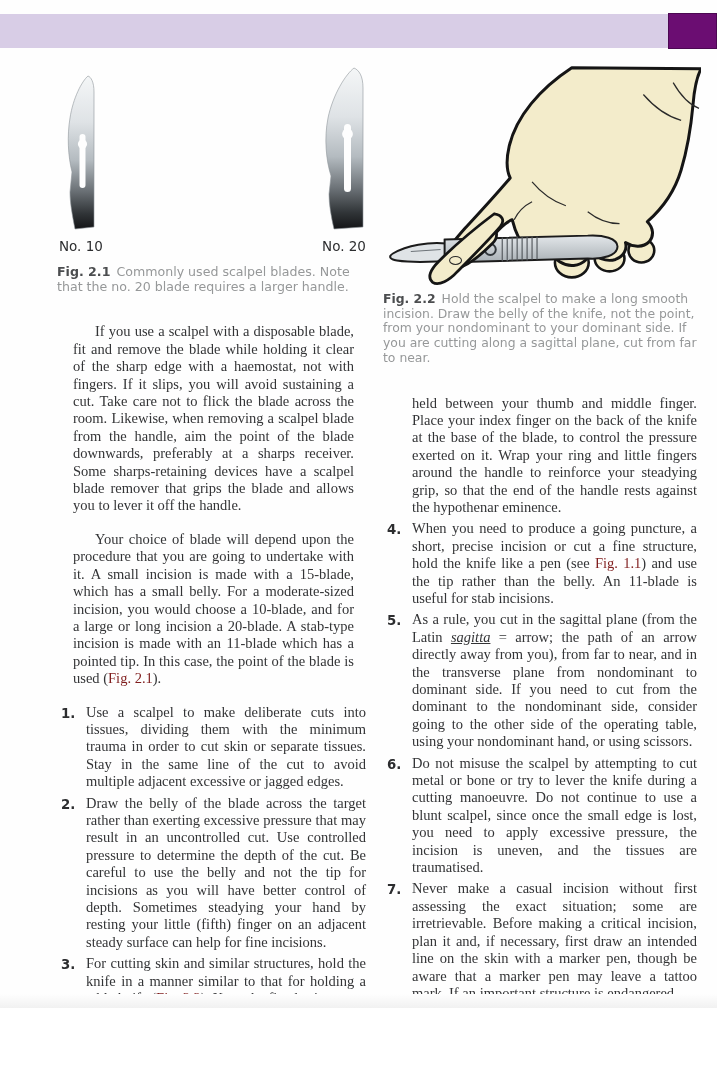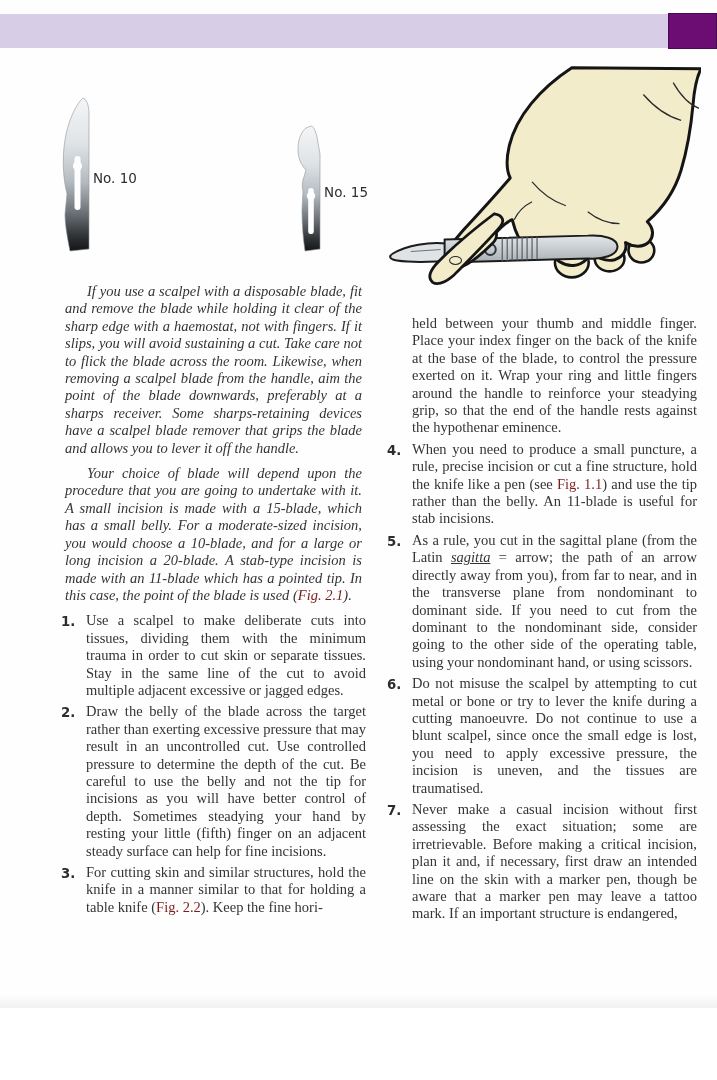--- a/index.html
+++ b/index.html
@@ -11,30 +11,30 @@
   }
   
   .topbar{position:absolute;top:14px;left:0;width:717px;height:34px;background:#d8cde6;}
   .topbar-accent{position:absolute;top:13px;right:0;width:49px;height:36px;background:#6b0d72;border:1px solid #4c0852;box-sizing:border-box;}
   
   .col{position:absolute;top:64px;width:313px;}
   .col-left{left:57px;height:945px;overflow:hidden;}
   .col-right{left:383px;width:318px;height:945px;overflow:hidden;}
   
   .blades{display:flex;align-items:flex-end;justify-content:space-between;height:190px;padding:0 2px;}
-  .blade-wrap{display:flex;flex-direction:row;align-items:center;}
+  .blade-wrap{display:flex;flex-direction:column;align-items:center;}
   .blade-label{margin-top:6px;font-family:"DejaVu Sans","Liberation Sans",sans-serif;font-size:13.5px;color:#2d2e30;height:16px;line-height:16px;}
   
   .caption{margin-top:10px;font-family:"DejaVu Sans","Liberation Sans",sans-serif;font-size:12.6px;line-height:15.2px;color:#969899;text-align:left;}
   .caption b{color:#4b4d4f;font-weight:bold;padding-right:6px;}
   .caption-right{margin-top:6px;font-size:12.4px;line-height:14.7px;}
   
   .body-text{margin-top:29px;font-size:14.5px;line-height:17.4px;text-align:justify;color:#333436;}
   .body-text-right{margin-top:29px;}
-  p.para{margin:8px;text-indent:22px;font-style:italic;}
+  p.para{margin:16px;text-indent:22px;}
   .li{display:flex;margin:4px;}
   .num{flex:none;width:25px;font-family:"DejaVu Sans","Liberation Sans",sans-serif;font-weight:bold;font-size:13.3px;padding-top:1px;color:#2c2d2f;}
   .li-body{flex:1;text-align:justify;}
   .figref{color:#7f1d1d;}
   .it{font-style:italic;text-decoration:underline;}
   
   .footer{position:absolute;left:0;top:1008px;width:717px;height:72px;background:#fff;}
   .footer-shadow{position:absolute;left:0;top:994px;width:717px;height:14px;background:linear-gradient(#fefefe,#f1f1f1);}
   svg{display:block;}
 </style>
@@ -66,29 +66,30 @@
   <div class="blades">
     <div class="blade-wrap">
       <svg width="34" height="158" viewBox="0 0 34 158">
         <path d="M24,2 C18,7 9,24 6,44 C3,62 4,82 8,98 L6,118 C6,128 8,140 11,155 L30,153 L30,18 C30,8 27,3 24,2 Z" fill="url(#bladeGrad)" stroke="#8e959a" stroke-width="0.6"></path>
         <rect x="15.5" y="60" width="6" height="54" rx="3" fill="#fefefe"></rect>
         <circle cx="18.5" cy="70" r="4.6" fill="#fefefe"></circle>
       </svg>
       <span class="blade-label">No. 10</span>
     </div>
     <div class="blade-wrap">
-      <svg width="32" height="130" viewBox="0 0 32 130">
-        <path d="M19,2 L14,4 C9,8 6,16 6,25 C6,34 9,41 14,46 L11,56 C10,60 10,64 11,67 L10,86 C10,100 11,114 13,127 L28,125 L28,30 L25,13 C23,5 21,2 19,2 Z" fill="url(#bladeGrad)" stroke="#8e959a" stroke-width="0.6"></path>
-        <rect x="16.2" y="64" width="5.6" height="46" rx="2.8" fill="#fefefe"></rect>
-        <circle cx="19" cy="72" r="4.2" fill="#fefefe"></circle>
+      <svg width="48" height="166" viewBox="0 0 48 166">
+        <path d="M34,2 C26,8 13,28 8,52 C4,72 6,94 11,110 L9,128 C9,138 11,150 14,163 L43,161 L43,22 C43,10 39,4 34,2 Z" fill="url(#bladeGrad)" stroke="#8e959a" stroke-width="0.6"></path>
+        <rect x="24" y="58" width="7" height="68" rx="3.5" fill="#fefefe"></rect>
+        <circle cx="27.5" cy="68" r="5.4" fill="#fefefe"></circle>
       </svg>
-      <span class="blade-label">No. 15</span>
+      <span class="blade-label">No. 20</span>
     </div>
   </div>
 
+  <div class="caption"><b>Fig. 2.1</b><span>Commonly used scalpel blades. Note that the no. 20 blade requires a larger handle.</span></div>
 
   <div class="body-text">
     <p class="para">If you use a scalpel with a disposable blade, fit and remove the blade while holding it clear of the sharp edge with a haemostat, not with fingers. If it slips, you will avoid sustaining a cut. Take care not to flick the blade across the room. Likewise, when removing a scalpel blade from the handle, aim the point of the blade downwards, preferably at a sharps receiver. Some sharps-retaining devices have a scalpel blade remover that grips the blade and allows you to lever it off the handle.</p>
     <p class="para"><span>Your choice of blade will depend upon the procedure that you are going to undertake with it. A small incision is made with a 15-blade, which has a small belly. For a moderate-sized incision, you would choose a 10-blade, and for a large or long incision a 20-blade. A stab-type incision is made with an 11-blade which has a pointed tip. In this case, the point of the blade is used (</span><span class="figref">Fig. 2.1</span><span>).</span></p>
     <div class="li">
       <span class="num">1.</span>
       <div class="li-body">Use a scalpel to make deliberate cuts into tissues, dividing them with the minimum trauma in order to cut skin or separate tissues. Stay in the same line of the cut to avoid multiple adjacent excessive or jagged edges.</div>
     </div>
     <div class="li">
       <span class="num">2.</span>
@@ -131,29 +132,30 @@
           <line x1="155" y1="173" x2="155" y2="196"></line>
       </g>
       <circle cx="108" cy="186" r="5.5" fill="none" stroke="#33383c" stroke-width="2"></circle>
     </g>
 
     <path d="M108,162 C98,170 82,184 72,192 C65,199 66,206 74,205 C84,203 98,192 110,180 C116,174 116,166 108,162 Z" fill="#f3eccb" stroke="#151515" stroke-width="2.8" stroke-linejoin="round"></path>
     <path d="M112,150 C96,162 72,182 56,198 C48,206 44,214 50,219 C56,223 67,217 75,208 C90,193 106,177 118,163 C123,157 120,151 112,150 Z" fill="#f3eccb" stroke="#151515" stroke-width="2.8" stroke-linejoin="round"></path>
     <ellipse cx="73" cy="197" rx="6" ry="4" fill="none" stroke="#2a2a2a" stroke-width="1.1"></ellipse>
   </svg>
 
+  <div class="caption caption-right"><b>Fig. 2.2</b><span>Hold the scalpel to make a long smooth incision. Draw the belly of the knife, not the point, from your nondominant to your dominant side. If you are cutting along a sagittal plane, cut from far to near.</span></div>
 
   <div class="body-text body-text-right">
     <div class="li">
       <span class="num"></span>
       <div class="li-body">held between your thumb and middle finger. Place your index finger on the back of the knife at the base of the blade, to control the pressure exerted on it. Wrap your ring and little fingers around the handle to reinforce your steadying grip, so that the end of the handle rests against the hypothenar eminence.</div>
     </div>
     <div class="li">
       <span class="num">4.</span>
-      <div class="li-body"><span>When you need to produce a small puncture, a rule, precise incision or cut a fine structure, hold the knife like a pen (see </span><span class="figref">Fig. 1.1</span><span>) and use the tip rather than the belly. An 11-blade is useful for stab incisions.</span></div>
+      <div class="li-body"><span>When you need to produce a going puncture, a short, precise incision or cut a fine structure, hold the knife like a pen (see </span><span class="figref">Fig. 1.1</span><span>) and use the tip rather than the belly. An 11-blade is useful for stab incisions.</span></div>
     </div>
     <div class="li">
       <span class="num">5.</span>
       <div class="li-body"><span>As a rule, you cut in the sagittal plane (from the Latin </span><span class="it">sagitta</span><span> = arrow; the path of an arrow directly away from you), from far to near, and in the transverse plane from nondominant to dominant side. If you need to cut from the dominant to the nondominant side, consider going to the other side of the operating table, using your nondominant hand, or using scissors.</span></div>
     </div>
     <div class="li">
       <span class="num">6.</span>
       <div class="li-body">Do not misuse the scalpel by attempting to cut metal or bone or try to lever the knife during a cutting manoeuvre. Do not continue to use a blunt scalpel, since once the small edge is lost, you need to apply excessive pressure, the incision is uneven, and the tissues are traumatised.</div>
     </div>
     <div class="li">

